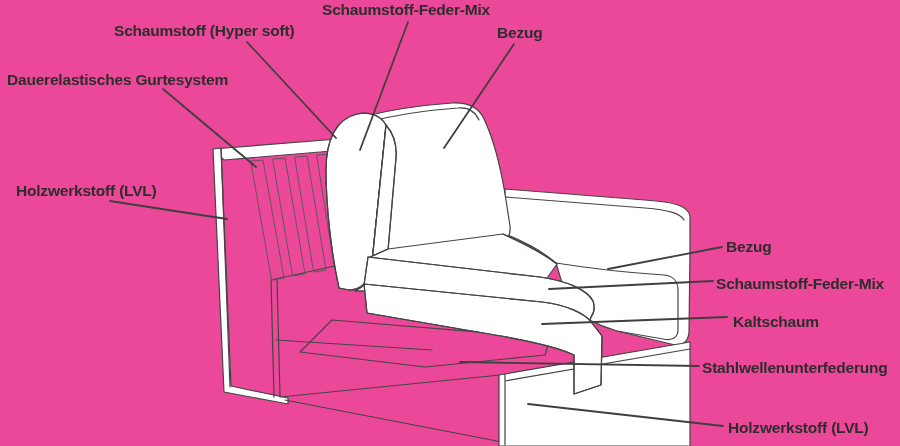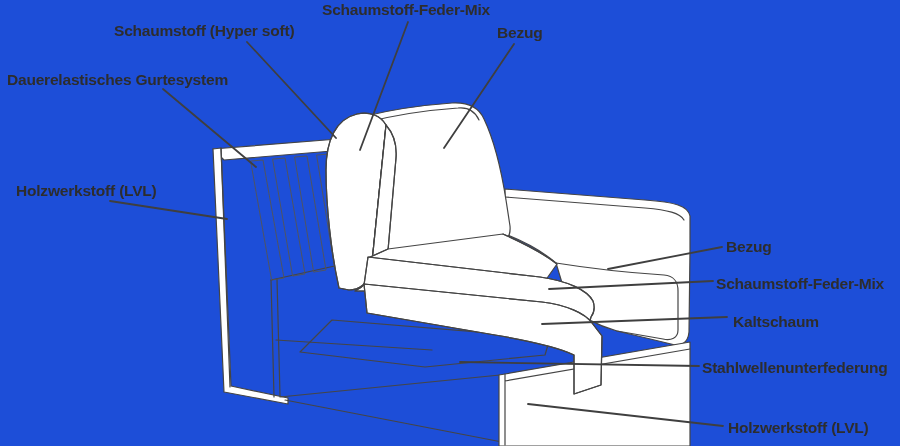--- a/index.html
+++ b/index.html
@@ -1,16 +1,16 @@
 <!DOCTYPE html>
 <html><head>
 <meta charset="utf-8">
 <style>
   html,body{margin:0;padding:0;background:#ffffff;}
-  .stage{position:relative;width:900px;height:446px;background:#1d4ed8;overflow:hidden;
+  .stage{position:relative;width:900px;height:446px;background:#ec4899;overflow:hidden;
          font-family:"Liberation Sans",sans-serif;}
   svg{display:block;width:900px;height:446px;}
   .art path, .art line{stroke:#454545;stroke-width:1.2;stroke-linejoin:round;stroke-linecap:round;fill:none;}
   .art .fillw{fill:#ffffff;}
   .art .band{stroke:#555555;stroke-width:0.9;}
   .leaders line{stroke:#3f3f3f;stroke-width:1.8;stroke-linecap:round;}
   .labels text{font-family:"Liberation Sans",sans-serif;font-weight:700;font-size:15.5px;
                fill:#2d2d2d;letter-spacing:-0.2px;}
 </style>
 </head>

